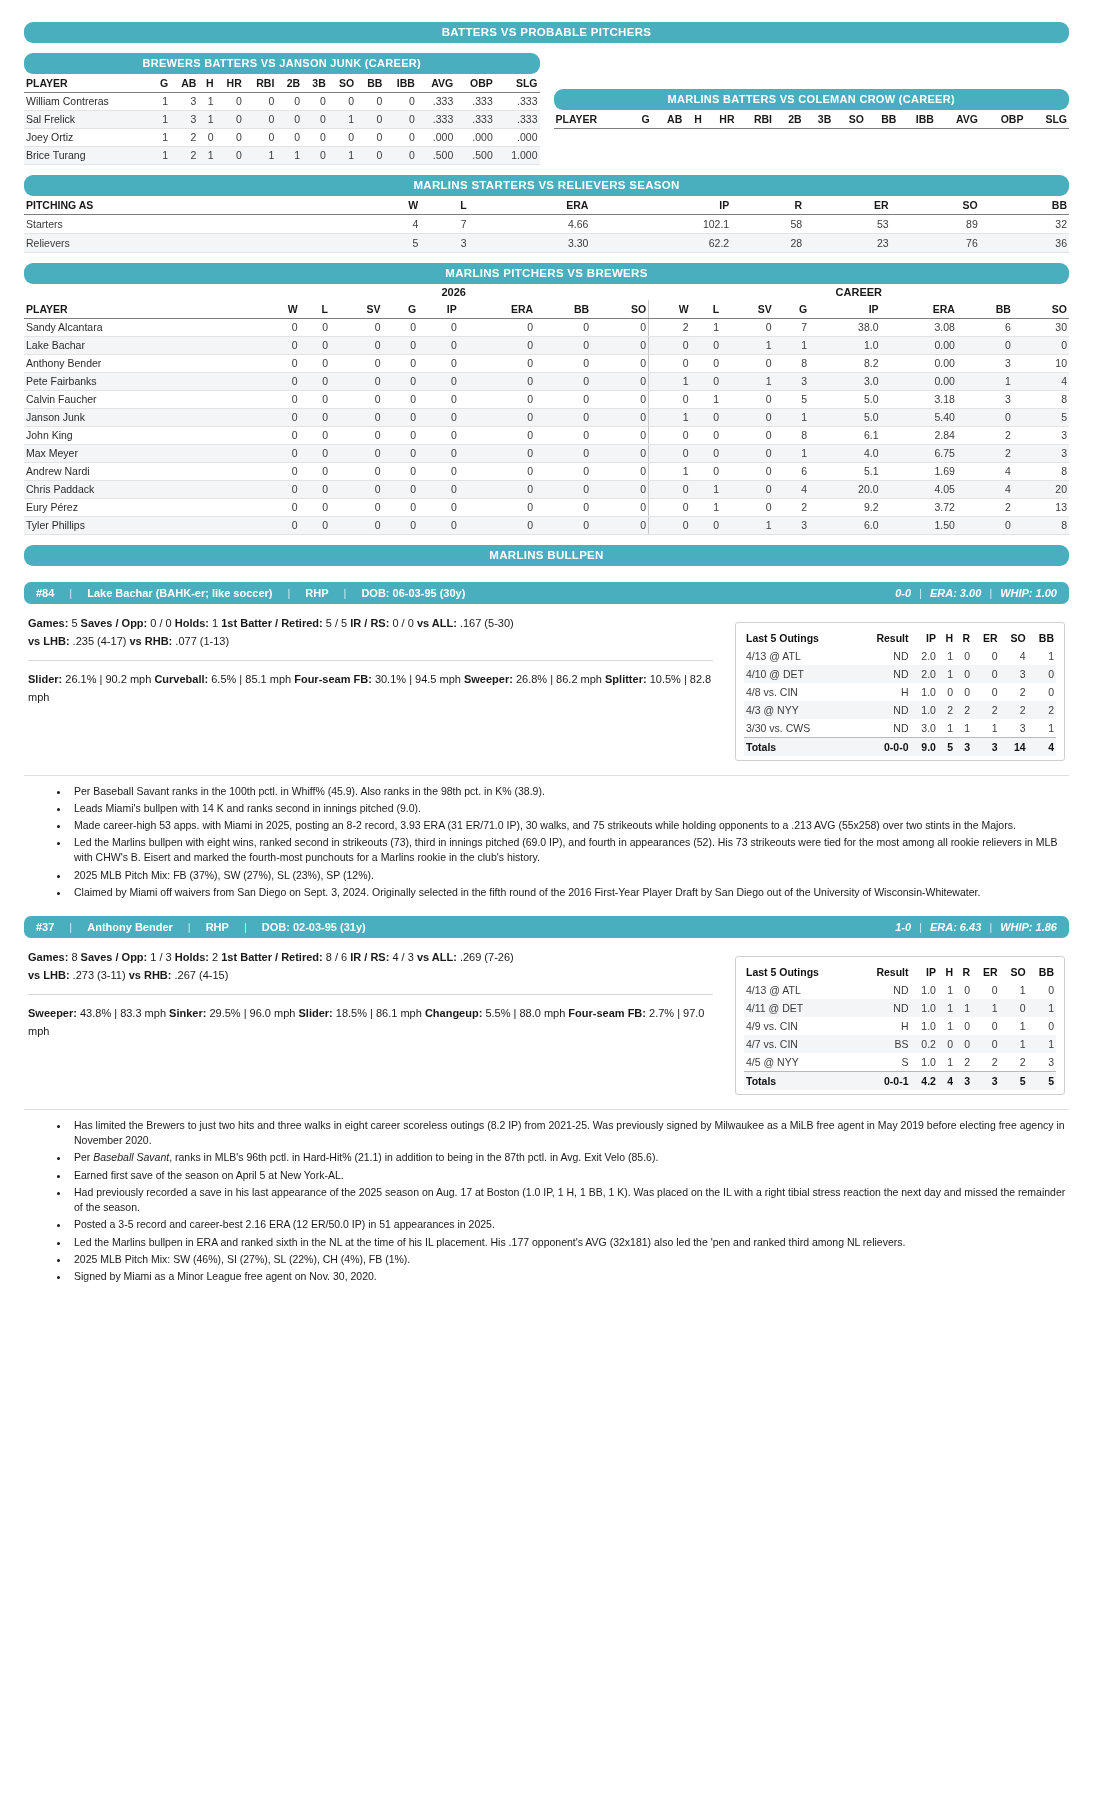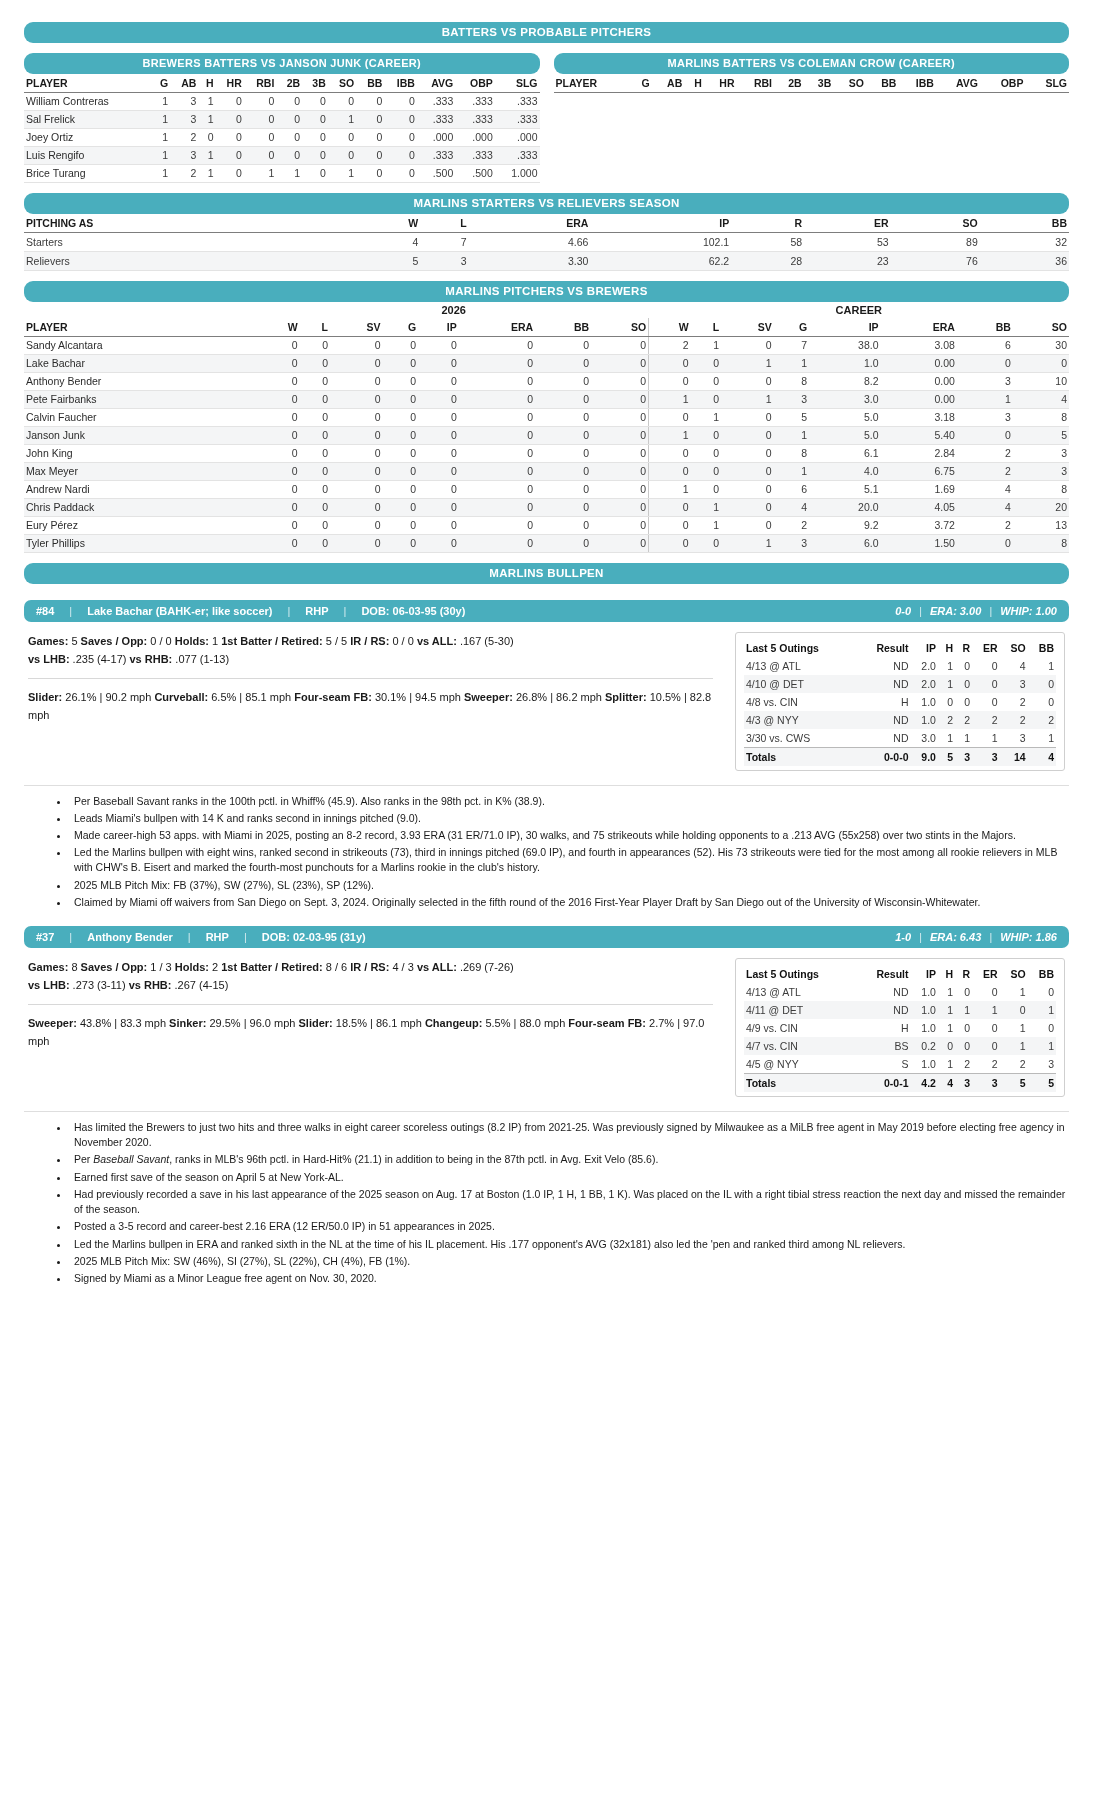--- a/index.html
+++ b/index.html
@@ -42,21 +42,21 @@
     border-bottom:1.5px solid #7d7d7d;
     font-size:10.5px;
     padding-bottom:3px;
   }
   table.stat thead th.left { text-align:left; }
   table.stat tbody td { text-align:right; color:#3b3b3b; border-bottom:1px solid #e3e3e3; }
   table.stat tbody td.left { text-align:left; color:#2b2b2b; }
   table.stat tbody tr:nth-child(even) { background:#f4f5f6; }
 
   
-  .twocol { display:flex; gap:14px; }
+  .twocol { display:flex; gap:14px;align-items:center; }
   .twocol > div { flex:1 1 0; min-width:0; }
 
   
   table.season { width:100%; border-collapse:collapse; }
   table.season th, table.season td { font-size:10.5px; padding:3px 2px; white-space:nowrap; }
   table.season thead th { font-weight:bold; text-align:right; border-bottom:1.5px solid #7d7d7d; }
   table.season thead th.left { text-align:left; }
   table.season tbody td { text-align:right; color:#3b3b3b; border-bottom:1px solid #e3e3e3; }
   table.season tbody td.left { text-align:left; }
   table.season tbody tr:nth-child(even) { background:#f4f5f6; }
@@ -84,21 +84,21 @@
     background:#49aebd; color:#fff; border-radius:7px;
     display:flex; justify-content:space-between; align-items:center;
     padding:5px 12px; font-size:11px; font-weight:bold;
   }
   .pcard-head .lead { display:flex; align-items:center; gap:7px; }
   .pcard-head .sep { padding:0 8px; opacity:.75; font-weight:normal; }
   .pcard-head .rhs { display:flex; align-items:center;font-style:italic; }
 
   .pcard-body { display:flex; gap:22px; padding:10px 4px 0 4px; }
   .pcard-left { flex:1 1 auto; min-width:0; }
-  .pcard-right { flex:0 0 330px; }
+  .pcard-right { flex:0 0 330px;margin-top:8px; }
 
   .linerow { font-size:11px; line-height:1.65; color:#1a1a1a; }
   .linerow b { font-weight:bold; }
   .hrule { border-top:1px solid #d8d8d8; margin:10px 0 9px 0; }
 
   
   .outings { border:1px solid #cfcfcf; border-radius:3px; padding:6px 8px 4px 8px; }
   table.outings-tbl { width:100%; border-collapse:collapse; }
   table.outings-tbl th, table.outings-tbl td {
     font-size:10.5px; padding:3px 2px; white-space:nowrap;
@@ -193,36 +193,20 @@
               <td>0</td>
               <td>0</td>
               <td>0</td>
               <td>0</td>
               <td>0</td>
               <td>.000</td>
               <td>.000</td>
               <td>.000</td>
             </tr>
             <tr>
-              <td class="left">Luis Rengifo</td>
-              <td>1</td>
-              <td>3</td>
-              <td>1</td>
-              <td>0</td>
-              <td>0</td>
-              <td>0</td>
-              <td>0</td>
-              <td>0</td>
-              <td>0</td>
-              <td>0</td>
-              <td>.333</td>
-              <td>.333</td>
-              <td>.333</td>
-            </tr>
-            <tr>
               <td class="left">Brice Turang</td>
               <td>1</td>
               <td>2</td>
               <td>1</td>
               <td>0</td>
               <td>1</td>
               <td>1</td>
               <td>0</td>
               <td>1</td>
               <td>0</td>

